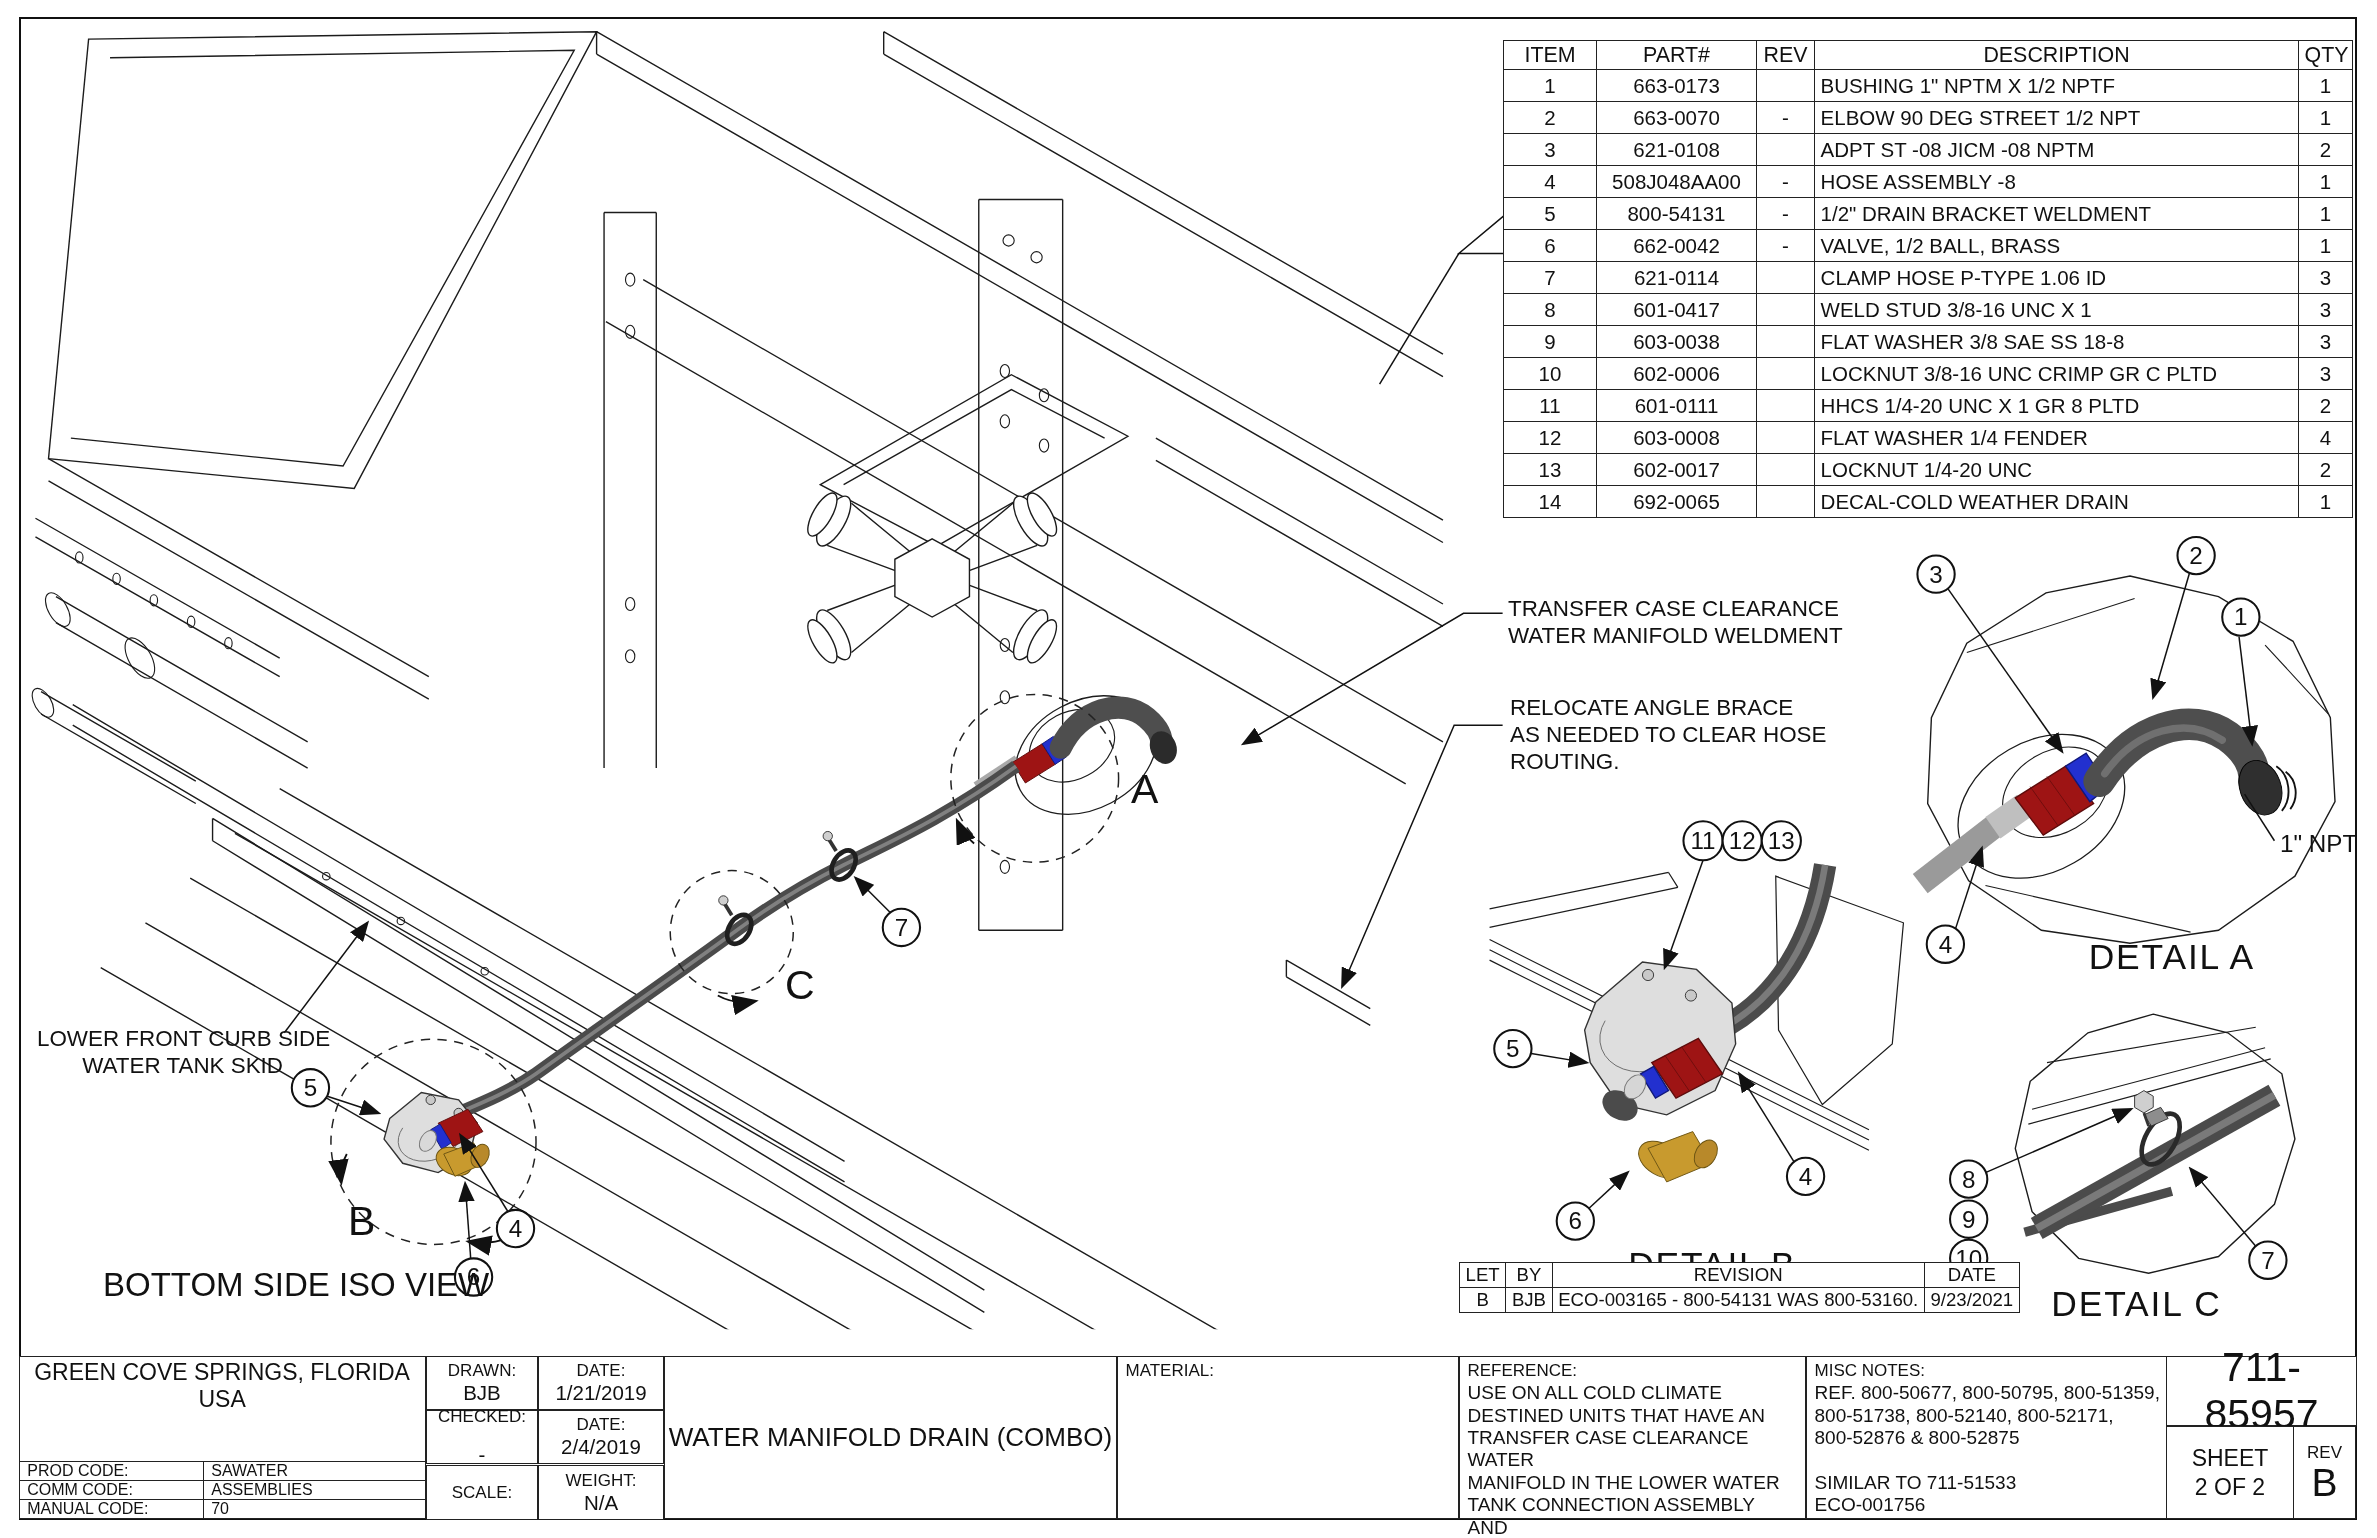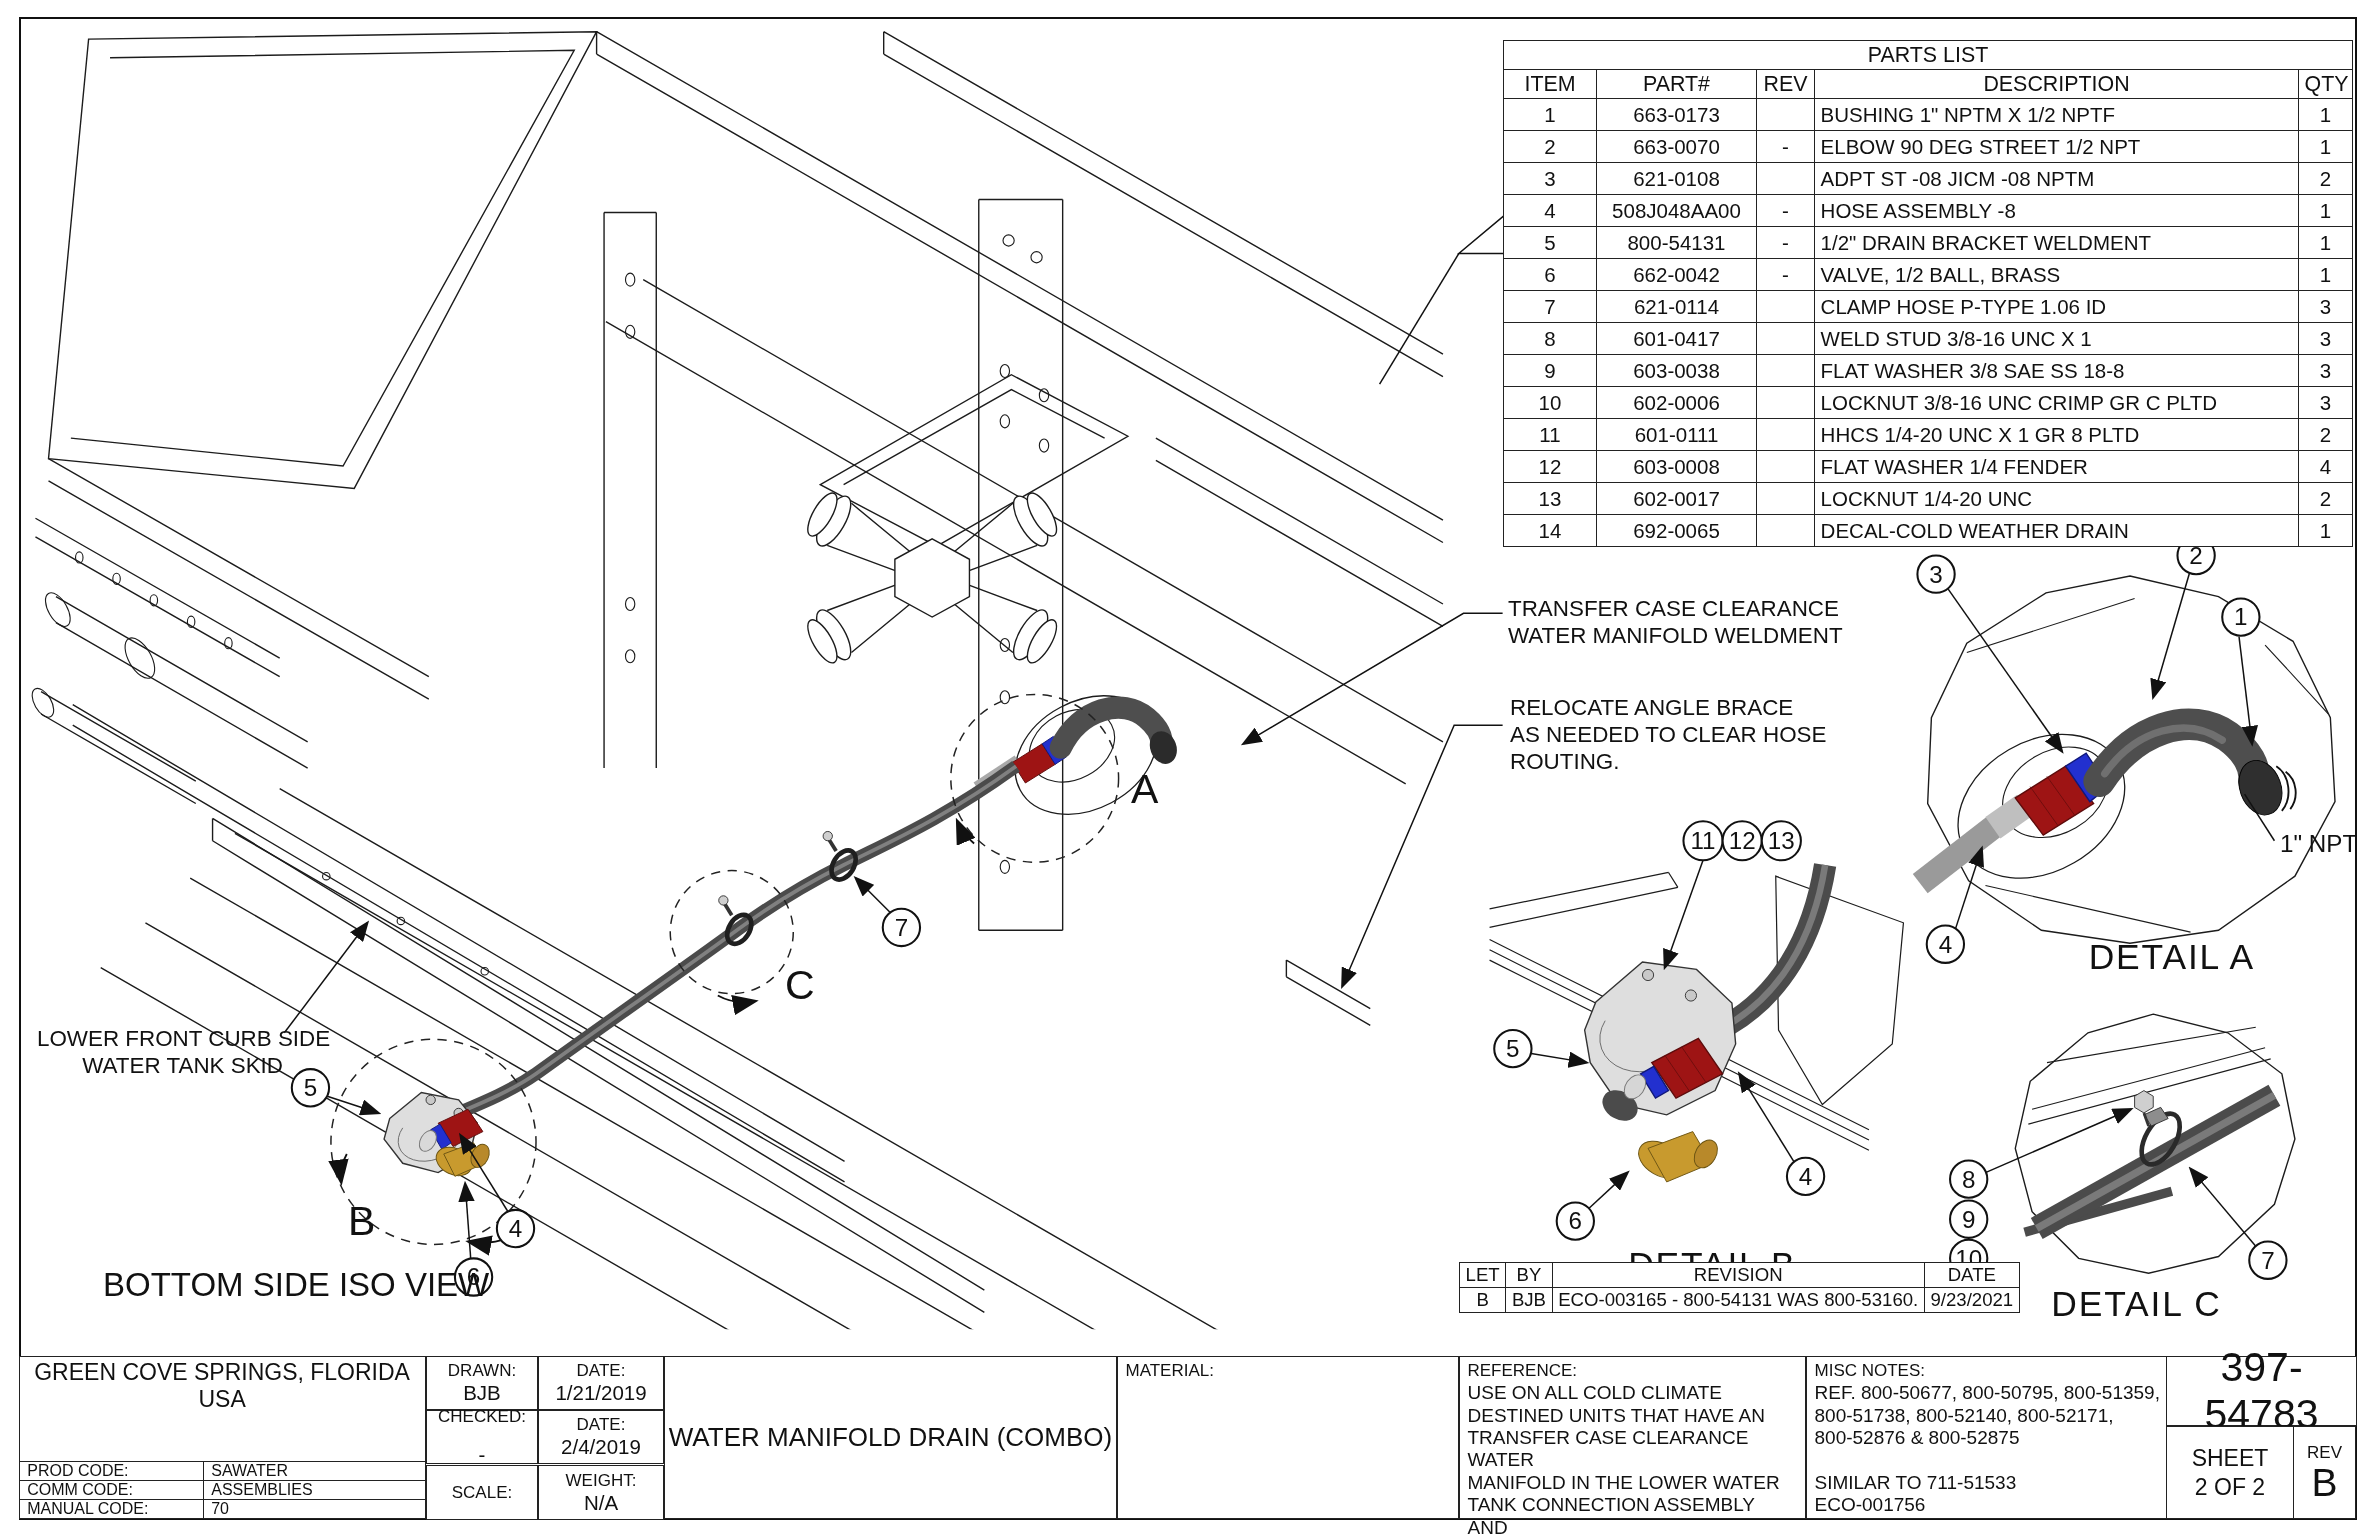--- a/index.html
+++ b/index.html
@@ -330,23 +330,20 @@
 
   <table id="parts">
     <colgroup>
         <col style="width:93px">
         <col style="width:160px">
         <col style="width:58px">
         <col style="width:484px">
         <col style="width:54px">
       </colgroup>
     <tbody>
-        <tr class="trow">
-          <td colspan="5">PARTS LIST</td>
-        </tr>
     <tr class="trow">
       <td>ITEM</td>
       <td>PART#</td>
       <td>REV</td>
       <td>DESCRIPTION</td>
       <td>QTY</td>
     </tr>
     <tr>
           <td>1</td>
           <td>663-0173</td>
@@ -548,21 +545,21 @@
   <div class="cell" id="c-misc">
     <div class="lbl">MISC NOTES:</div>
     <div>REF. 800-50677, 800-50795, 800-51359,</div>
     <div>800-51738, 800-52140, 800-52171,</div>
     <div>800-52876 &amp; 800-52875</div>
     <div class="gap"></div>
     <div>SIMILAR TO 711-51533</div>
     <div>ECO-001756</div>
   </div>
   <div class="cell cc" id="c-dwgnum">
-    <div>397-54783</div>
+    <div>711-85957</div>
   </div>
   <div class="cell cc" id="c-sheet">
     <div>SHEET</div>
     <div>2  OF 2</div>
   </div>
   <div class="cell cc" id="c-rev">
     <div class="lbl">REV</div>
     <div class="big">B</div>
   </div>
 

